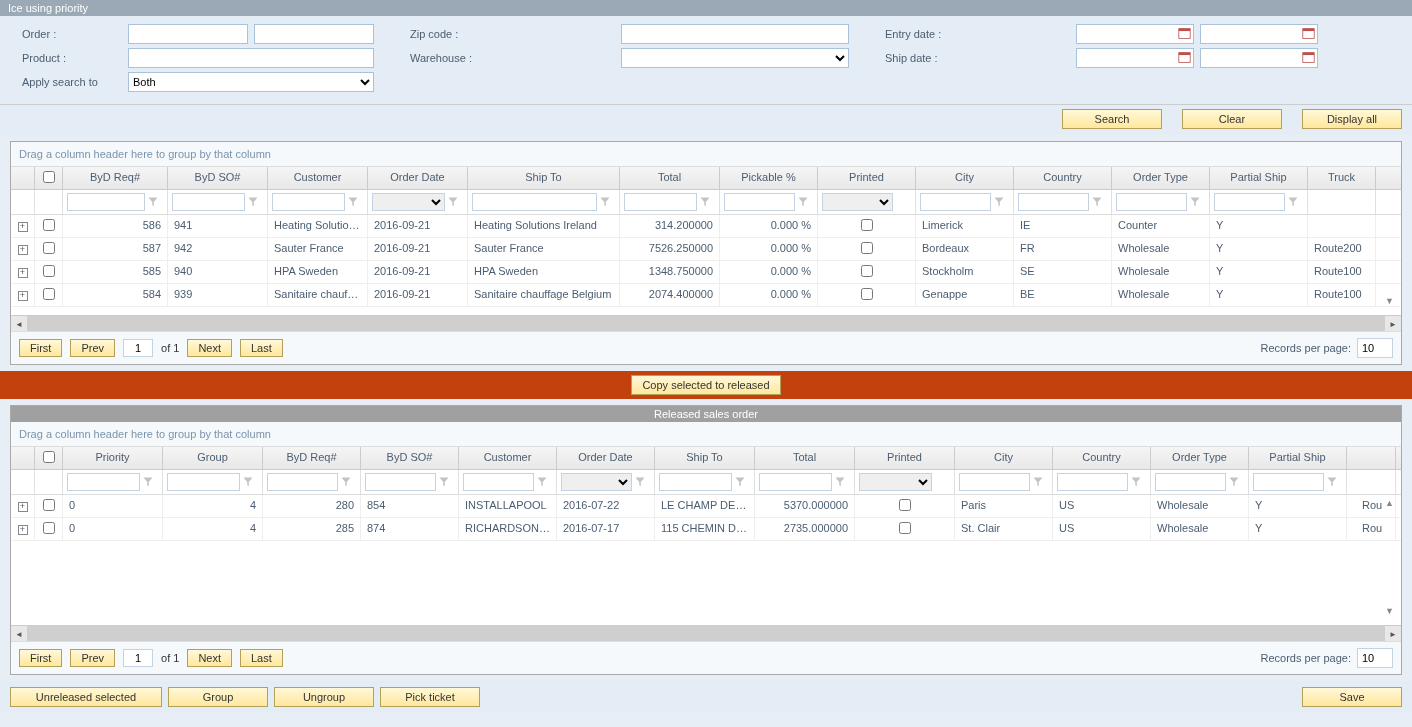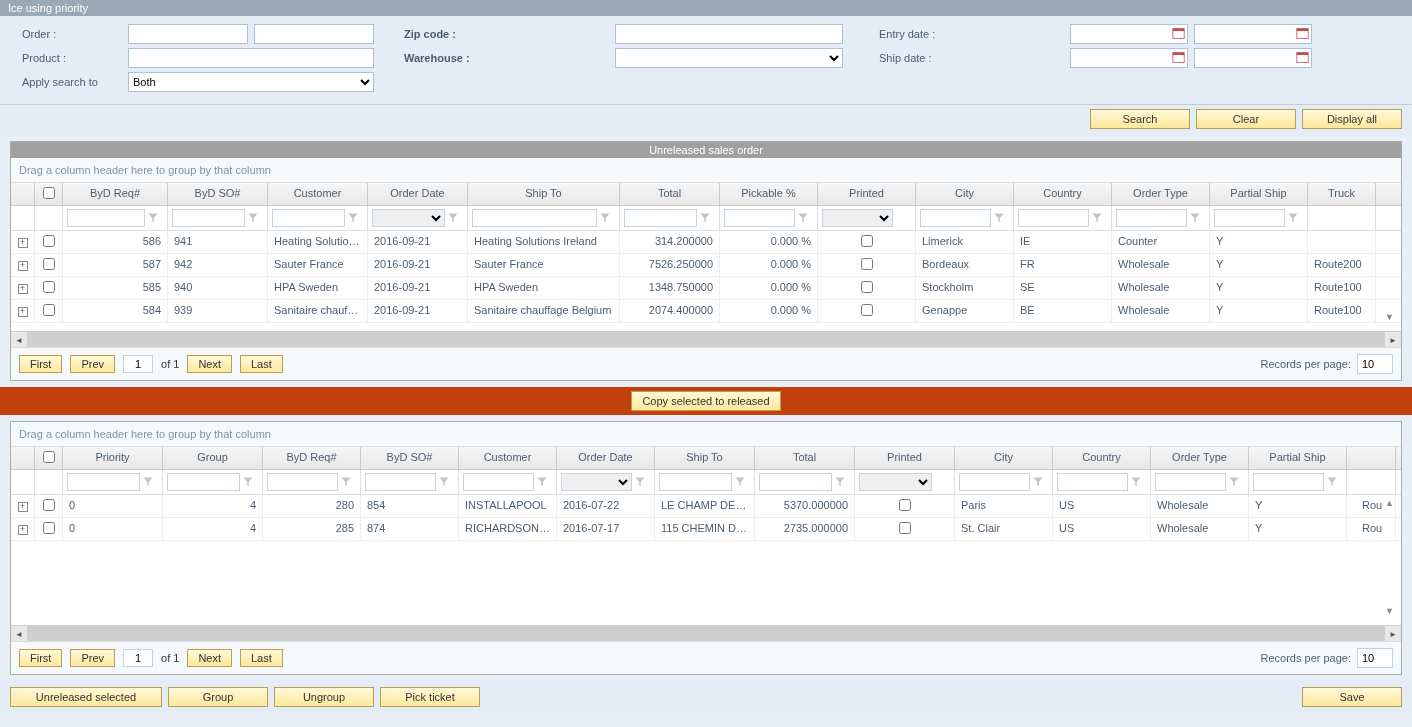--- a/index.html
+++ b/index.html
@@ -1,29 +1,29 @@
 <!DOCTYPE html>
 <html><head>
   <meta charset="utf-8">
   <style>
     * { box-sizing: border-box; margin: 0; padding: 0; }
     body { font-family: Arial, sans-serif; font-size: 11px; background: #e8eef5; color: #333; width: 1412px; }
     .title-bar { background: #9ba8b5; color: #fff; padding: 2px 8px; font-size: 11px; height: 16px; }
     .search-panel { background: #e4edf6; padding: 8px 22px; border-bottom: 1px solid #ccc; }
     .search-row { display: flex; align-items: center; margin-bottom: 4px; gap: 6px; }
     .search-label { width: 100px; color: #4b5d71; }
-    .search-label2 { width: 90px; color: #4b5d71; margin-left: 24px; font-weight: bold; }
+    .search-label2 { width: 90px; color: #4b5d71; margin-left: 30px; }
     .search-label3 { width: 90px; color: #4b5d71; margin-left: 30px; }
     .inp { height: 20px; border: 1px solid #a9c2da; background: #fff; padding: 0 4px; font-size: 11px; }
     .inp-sm { width: 120px; }
     .inp-md { width: 228px; }
     .sel { height: 20px; border: 1px solid #a9c2da; background: #fff; width: 228px; font-size: 11px; }
     .date-inp { position: relative; }
     .date-inp input { width: 118px; }
-    .btn-row { display: flex; justify-content: flex-end; gap: 6px; padding: 4px 10px 6px; background: #e4edf6; }
+    .btn-row { display: flex; justify-content: flex-end; gap: 20px; padding: 4px 10px 6px; background: #e4edf6; }
     .btn { background: linear-gradient(#fff8d8, #ffe89c); border: 1px solid #b5a05a; padding: 3px 0; font-size: 11px; cursor: pointer; width: 100px; text-align: center; color: #333; }
     .grid-section { margin: 6px 10px; border: 1px solid #aaa; background: #fff; }
     .grid-title { background: #a0a0a0; color: #fff; text-align: center; padding: 2px 0; font-size: 11px; }
     .group-hint { background: #f5f9fc; color: #7b94ad; padding: 6px 8px; font-size: 11px; border-bottom: 1px solid #ddd; }
     .grid-headers { display: flex; background: linear-gradient(#f5f5f5, #e8e8e8); border-bottom: 1px solid #ccc; }
     .gh { border-right: 1px solid #ccc; padding: 4px 6px; text-align: center; color: #4b5d71; font-size: 11px; overflow: hidden; white-space: nowrap; }
     .filter-row { display: flex; background: #fff; border-bottom: 1px solid #ddd; }
     .fc { border-right: 1px solid #e0e0e0; padding: 3px 4px; display: flex; align-items: center; gap: 2px; }
     .fc input { width: calc(100% - 18px); height: 18px; border: 1px solid #c3d3e2; font-size: 11px; padding: 0 2px; }
     .fc select { width: calc(100% - 18px); height: 18px; border: 1px solid #c3d3e2; font-size: 11px; }
@@ -103,21 +103,20 @@
     <select class="sel" style="width:246px;"><option>Both</option></select>
   </div>
 </div>
 <div class="btn-row">
   <button class="btn">Search</button>
   <button class="btn">Clear</button>
   <button class="btn">Display all</button>
 </div>
 
 <div class="grid-section">
-  <div class="grid-title">Unreleased sales order</div>
   <div class="group-hint">Drag a column header here to group by that column</div>
   <div class="grid-headers">
     <div class="gh u-c0"></div>
     <div class="gh u-c1"><input type="checkbox" class="chk" style=""></div>
     <div class="gh u-c2">ByD Req#</div>
     <div class="gh u-c3">ByD SO#</div>
     <div class="gh u-c4">Customer</div>
     <div class="gh u-c5">Order Date</div>
     <div class="gh u-c6">Ship To</div>
     <div class="gh u-c7">Total</div>
@@ -291,20 +290,21 @@
       <input value="10" style="">
     </div>
   </div>
 </div>
 
 <div class="btn-row" style="background:#c2410c; padding:4px 25px;justify-content:center;">
   <button class="btn" style="width:150px;">Copy selected to released</button>
 </div>
 
 <div class="grid-section">
+  <div class="grid-title">Released sales order</div>
   <div class="group-hint">Drag a column header here to group by that column</div>
   <div class="grid-headers">
     <div class="gh r-c0"></div>
     <div class="gh r-c1"><input type="checkbox" class="chk" style=""></div>
     <div class="gh r-c2">Priority</div>
     <div class="gh r-c3">Group</div>
     <div class="gh r-c4">ByD Req#</div>
     <div class="gh r-c5">ByD SO#</div>
     <div class="gh r-c6">Customer</div>
     <div class="gh r-c7">Order Date</div>

